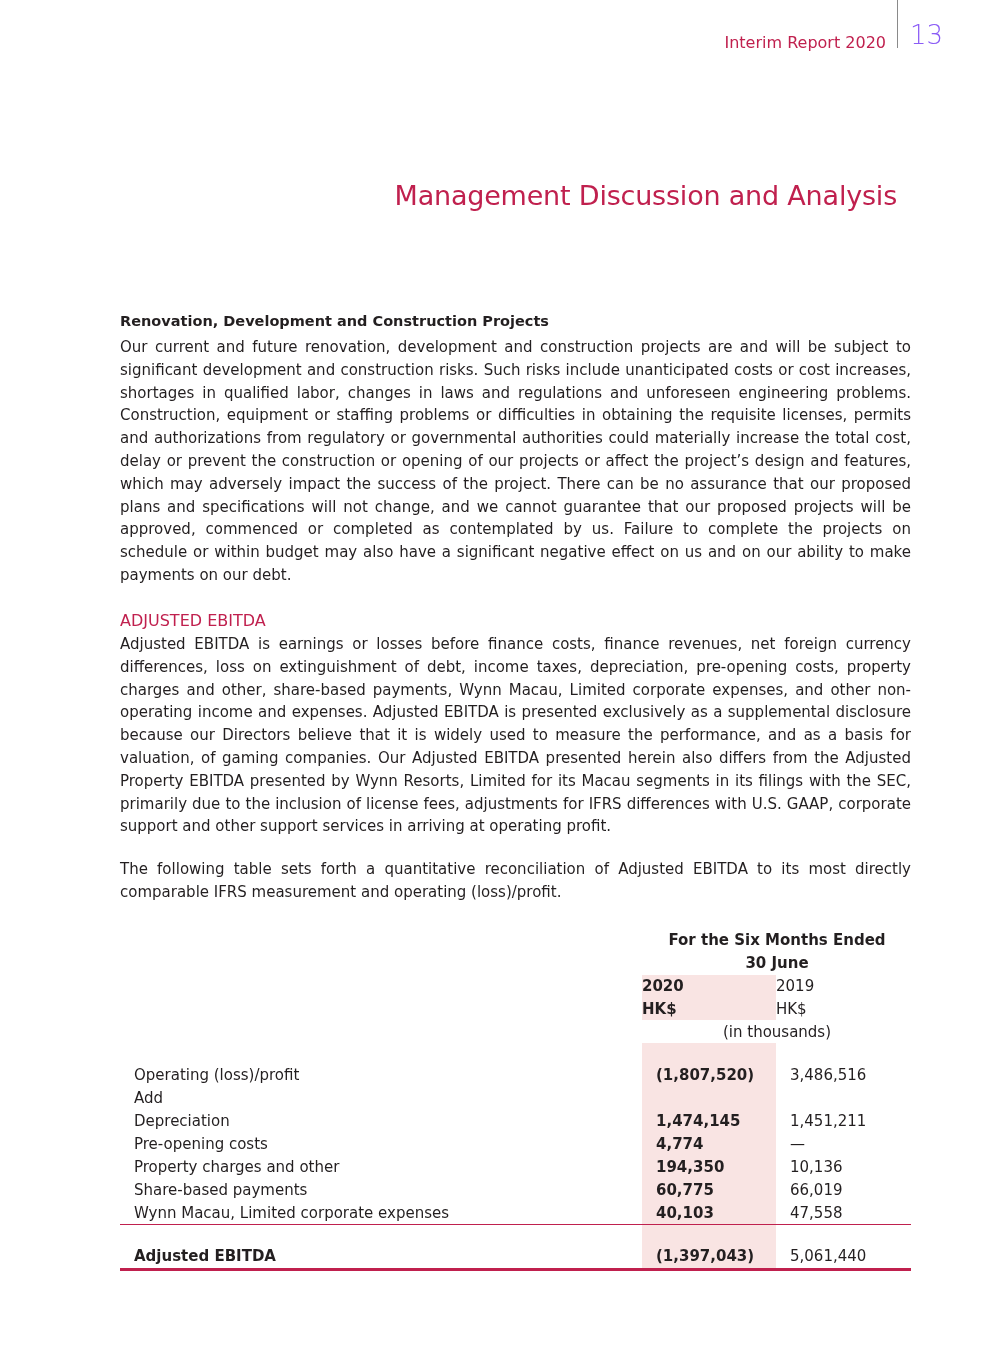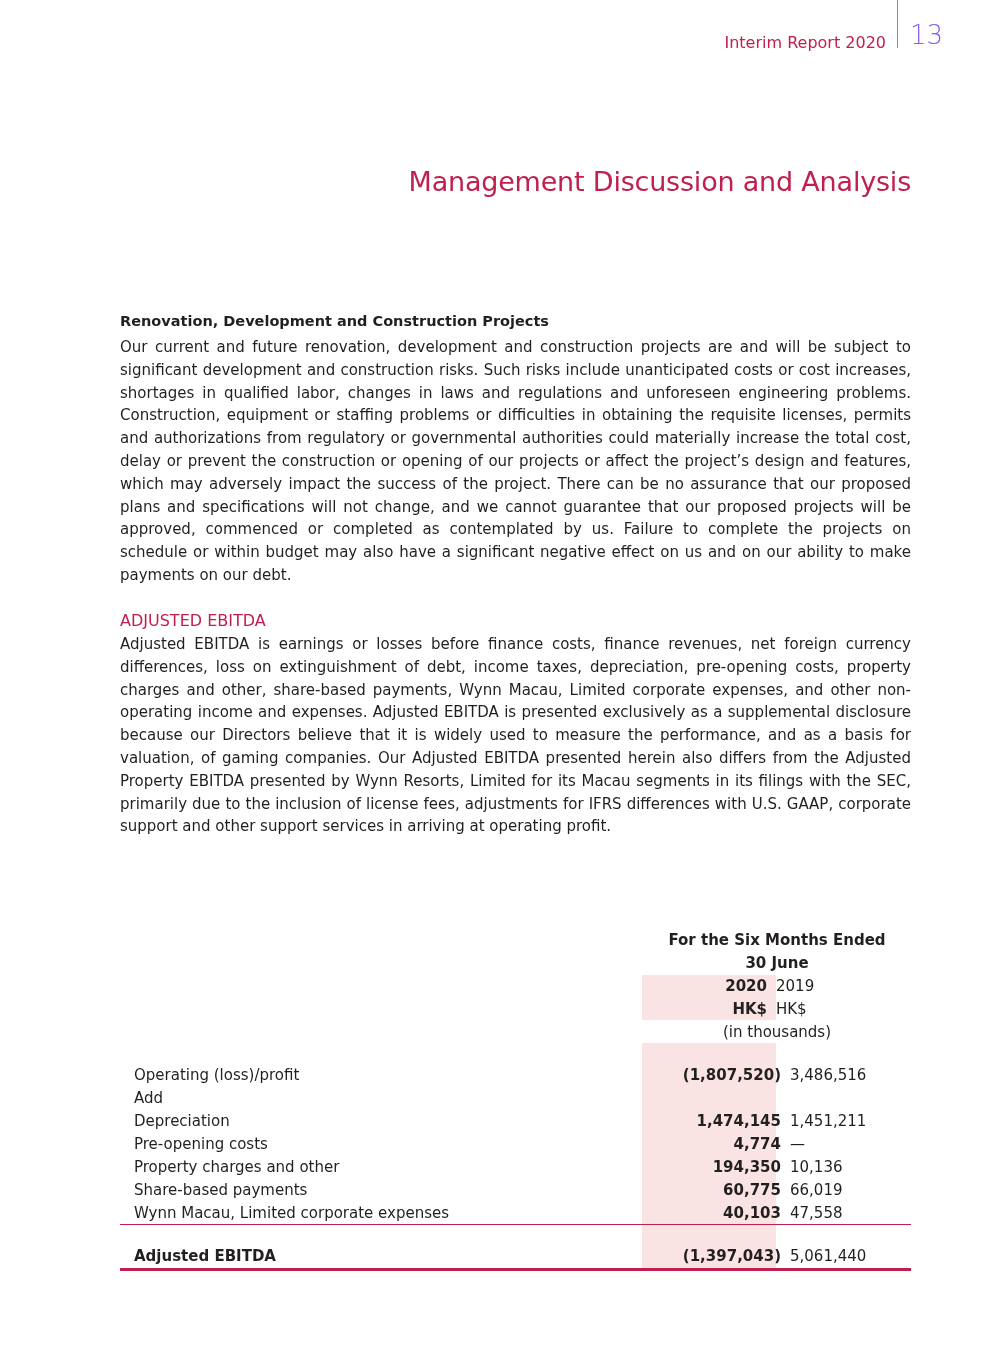--- a/index.html
+++ b/index.html
@@ -11,45 +11,46 @@
   .page-num { position: absolute; left: 910px; top: 20px; font-size: 26px; color: #8b5cf6; font-weight: 300; }
   .page-title { position: absolute; right: 95px; top: 166px; font-size: 27px; color: #c0204e; white-space: nowrap; letter-spacing: -0.2px; }
   .content { position: absolute; left: 120px; width: 791px; }
   .sub-heading { font-size: 14.5px; font-weight: bold; margin: 0; line-height: 22px; }
   .para { font-size: 15px; line-height: 22.8px; margin: 0; text-align: justify; letter-spacing: 0px; }
   .section-heading { font-size: 16px; color: #c0204e; margin: 0; line-height: 24px; }
   .table-wrap { position: absolute; left: 120px; top: 929px; width: 791px; }
   .shade { position: absolute; left: 522px; width: 134px; background: #f9e4e3; }
   .hdr-center { position: absolute; left: 522px; width: 270px; text-align: center; font-size: 15px; font-weight: bold; line-height: 23px; }
   .year-row { position: absolute; font-size: 15px; line-height: 23px; }
-  .num-2020 { position: absolute; left: 522px; width: 125px; text-align: right; font-weight: bold; }
+  .num-2020 { position: absolute; left: 522px; width: 125px; font-weight: bold; }
   .num-2019 { position: absolute; left: 656px; width: 125px; }
   .row { position: absolute; left: 14px; width: 791px; height: 23px; font-size: 15px; line-height: 23px; }
   .row-label { position: absolute; left: 0; }
   .bold { font-weight: bold; }
   .thin-rule { position: absolute; left: 0; width: 791px; height: 1px; background: #c0204e; }
   .thick-rule { position: absolute; left: 0; width: 791px; height: 3px; background: #c0204e; }
 </style>
 </head>
 <body>
 
 <div class="header-label">Interim Report 2020</div>
 <div class="header-rule"></div>
 <div class="page-num">13</div>
 
-<h1 class="page-title" style="margin:0;font-weight:normal;">Management Discussion and Analysis</h1>
+<h1 class="page-title" style="margin:14px;font-weight:normal;">Management Discussion and Analysis</h1>
 
 <div class="content" style="top:310px;">
   <h2 class="sub-heading">Renovation, Development and Construction Projects</h2>
   <p class="para" style="margin-top:4px;">Our current and future renovation, development and construction projects are and will be subject to significant development and construction risks. Such risks include unanticipated costs or cost increases, shortages in qualified labor, changes in laws and regulations and unforeseen engineering problems. Construction, equipment or staffing problems or difficulties in obtaining the requisite licenses, permits and authorizations from regulatory or governmental authorities could materially increase the total cost, delay or prevent the construction or opening of our projects or affect the project’s design and features, which may adversely impact the success of the project. There can be no assurance that our proposed plans and specifications will not change, and we cannot guarantee that our proposed projects will be approved, commenced or completed as contemplated by us. Failure to complete the projects on schedule or within budget may also have a significant negative effect on us and on our ability to make payments on our debt.</p>
 </div>
 
 <div class="content" style="top:609px;">
   <h2 class="section-heading" style="font-weight:normal;">ADJUSTED EBITDA</h2>
   <p class="para">Adjusted EBITDA is earnings or losses before finance costs, finance revenues, net foreign currency differences, loss on extinguishment of debt, income taxes, depreciation, pre-opening costs, property charges and other, share-based payments, Wynn Macau, Limited corporate expenses, and other non-operating income and expenses. Adjusted EBITDA is presented exclusively as a supplemental disclosure because our Directors believe that it is widely used to measure the performance, and as a basis for valuation, of gaming companies. Our Adjusted EBITDA presented herein also differs from the Adjusted Property EBITDA presented by Wynn Resorts, Limited for its Macau segments in its filings with the SEC, primarily due to the inclusion of license fees, adjustments for IFRS differences with U.S. GAAP, corporate support and other support services in arriving at operating profit.</p>
+  <p class="para" style="margin-top:20px;">The following table sets forth a quantitative reconciliation of Adjusted EBITDA to its most directly comparable IFRS measurement and operating (loss)/profit.</p>
 </div>
 
 <div class="table-wrap">
   <div class="shade" style="top:46px;height:45px;"></div>
   <div class="shade" style="top:114px;height:226px;"></div>
 
   <div class="hdr-center" style="top:0;">For the Six Months Ended</div>
   <div class="hdr-center" style="top:23px;">30 June</div>
 
   <div class="year-row" style="top:46px;left:0;width:791px;height:23px;">

